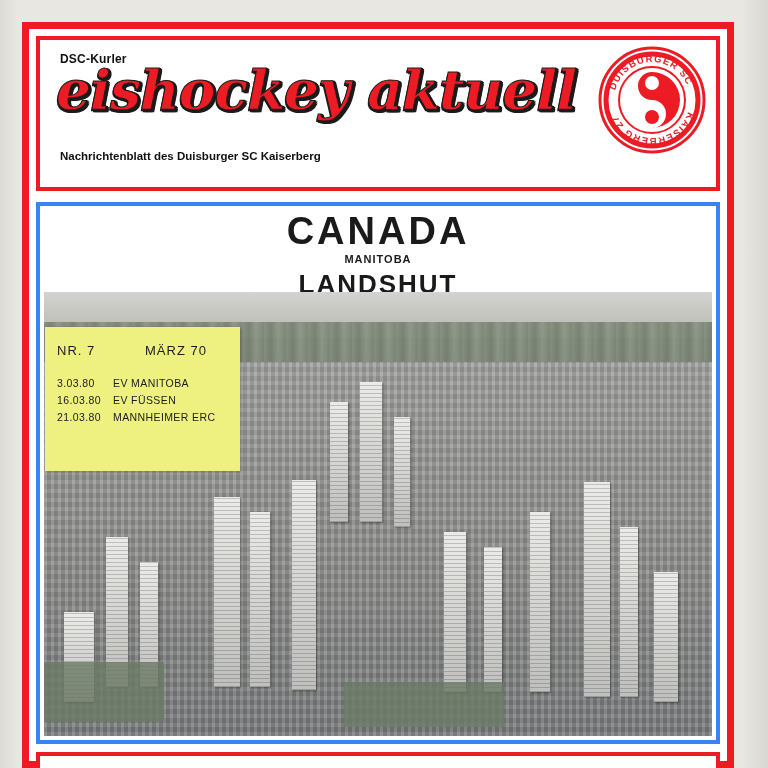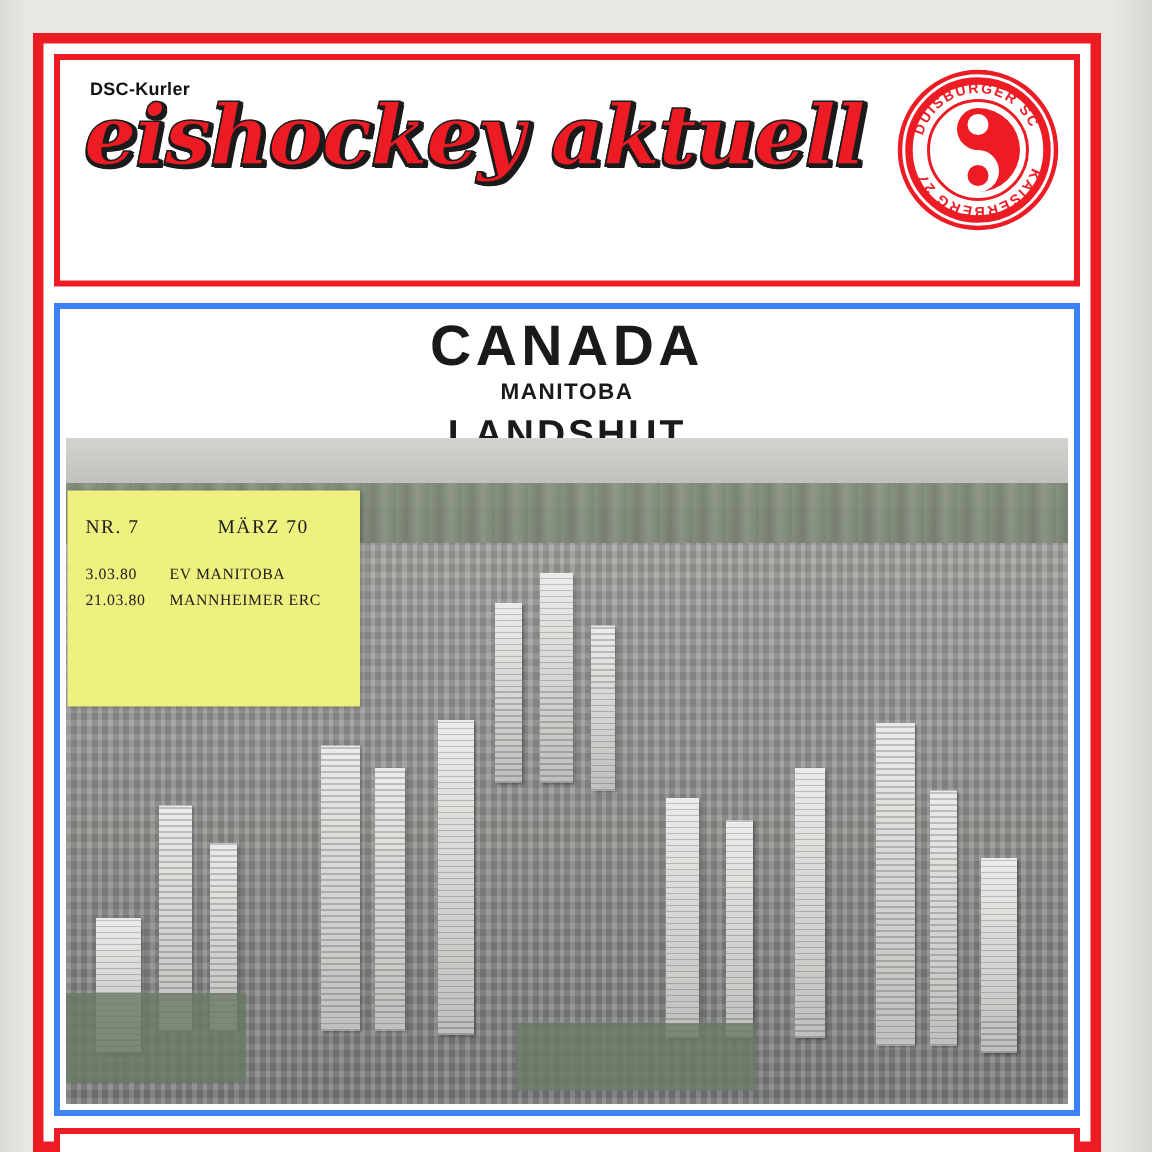--- a/index.html
+++ b/index.html
@@ -173,42 +173,42 @@
     text-align: center;
     color: #1a1a1a;
   }
   .h-canada {
     font-size: 38px;
     font-weight: bold;
     letter-spacing: 3px;
     line-height: 1.05;
   }
   .h-manitoba {
-    font-size: 15px;
+    font-size: 11px;
     font-weight: bold;
     letter-spacing: 1px;
     margin-top: 1px;
   }
   .h-winnipeg {
     font-size: 26px;
     font-weight: bold;
     letter-spacing: 2px;
     margin-top: 4px;
   }
 
   
   .note {
     position: absolute;
     left: 5px;
     top: 121px;
     width: 195px;
     height: 144px;
     background: #eef07f;
     box-shadow: 1px 1px 3px rgba(0,0,0,.25);
-    font-family: Liberation Serif, serif;
+    font-family: Liberation Sans, sans-serif;
     color: #1c1c1c;
   }
   .note-row1 {
     position: absolute;
     top: 16px; left: 12px;
     font-size: 13px;
     letter-spacing: 1px;
   }
   .note-row1 .right {
     position: absolute;
@@ -248,20 +248,21 @@
   <div class="ghost-text ghost-1">den Spieler des Jahres</div>
   <div class="ghost-text ghost-2">&nbsp;</div>
   <div class="ghost-text ghost-3">&nbsp;</div>
   <div class="ghost-text ghost-4">&nbsp;</div>
 
   <div class="cover">
 
     <div class="masthead">
       <div class="kicker">DSC-Kurler</div>
       <div class="logo-title">eishockey aktuell</div>
+      <div class="subtitle">Nachrichtenblatt des Duisburger SC Kaiserberg</div>
 
       <svg class="emblem" viewBox="0 0 108 108">
         <circle cx="54" cy="54" r="52" fill="#ffffff" stroke="#ed1c24" stroke-width="3"></circle>
         <circle cx="54" cy="54" r="46" fill="#ffffff" stroke="#ed1c24" stroke-width="5"></circle>
         <circle cx="54" cy="54" r="33" fill="#ffffff" stroke="#ed1c24" stroke-width="2"></circle>
         <path d="M54 26 a28 28 0 0 1 0 56 a14 14 0 0 0 0 -28 a14 14 0 0 1 0 -28 z" fill="#ed1c24"></path>
         <circle cx="54" cy="37" r="7" fill="#ffffff"></circle>
         <circle cx="54" cy="71" r="7" fill="#ed1c24"></circle>
         <path id="ringTop" d="M 16 54 A 38 38 0 0 1 92 54" fill="none"></path>
         <path id="ringBot" d="M 92 54 A 38 38 0 0 1 16 54" fill="none"></path>
@@ -310,20 +311,23 @@
       <div class="note">
         <div class="note-row1">
           <span>NR. 7</span>
           <span class="right">MÄRZ 70</span>
         </div>
         <div class="note-lines">
           <div>
             <span class="dt">3.03.80</span><span>EV MANITOBA</span>
           </div>
           <div>
+            <span class="dt">16.03.80</span><span>EV FÜSSEN</span>
+          </div>
+          <div>
             <span class="dt">21.03.80</span><span>MANNHEIMER ERC</span>
           </div>
         </div>
       </div>
     </div>
 
     <div class="bottom-box"></div>
 
   </div>
 </div>

